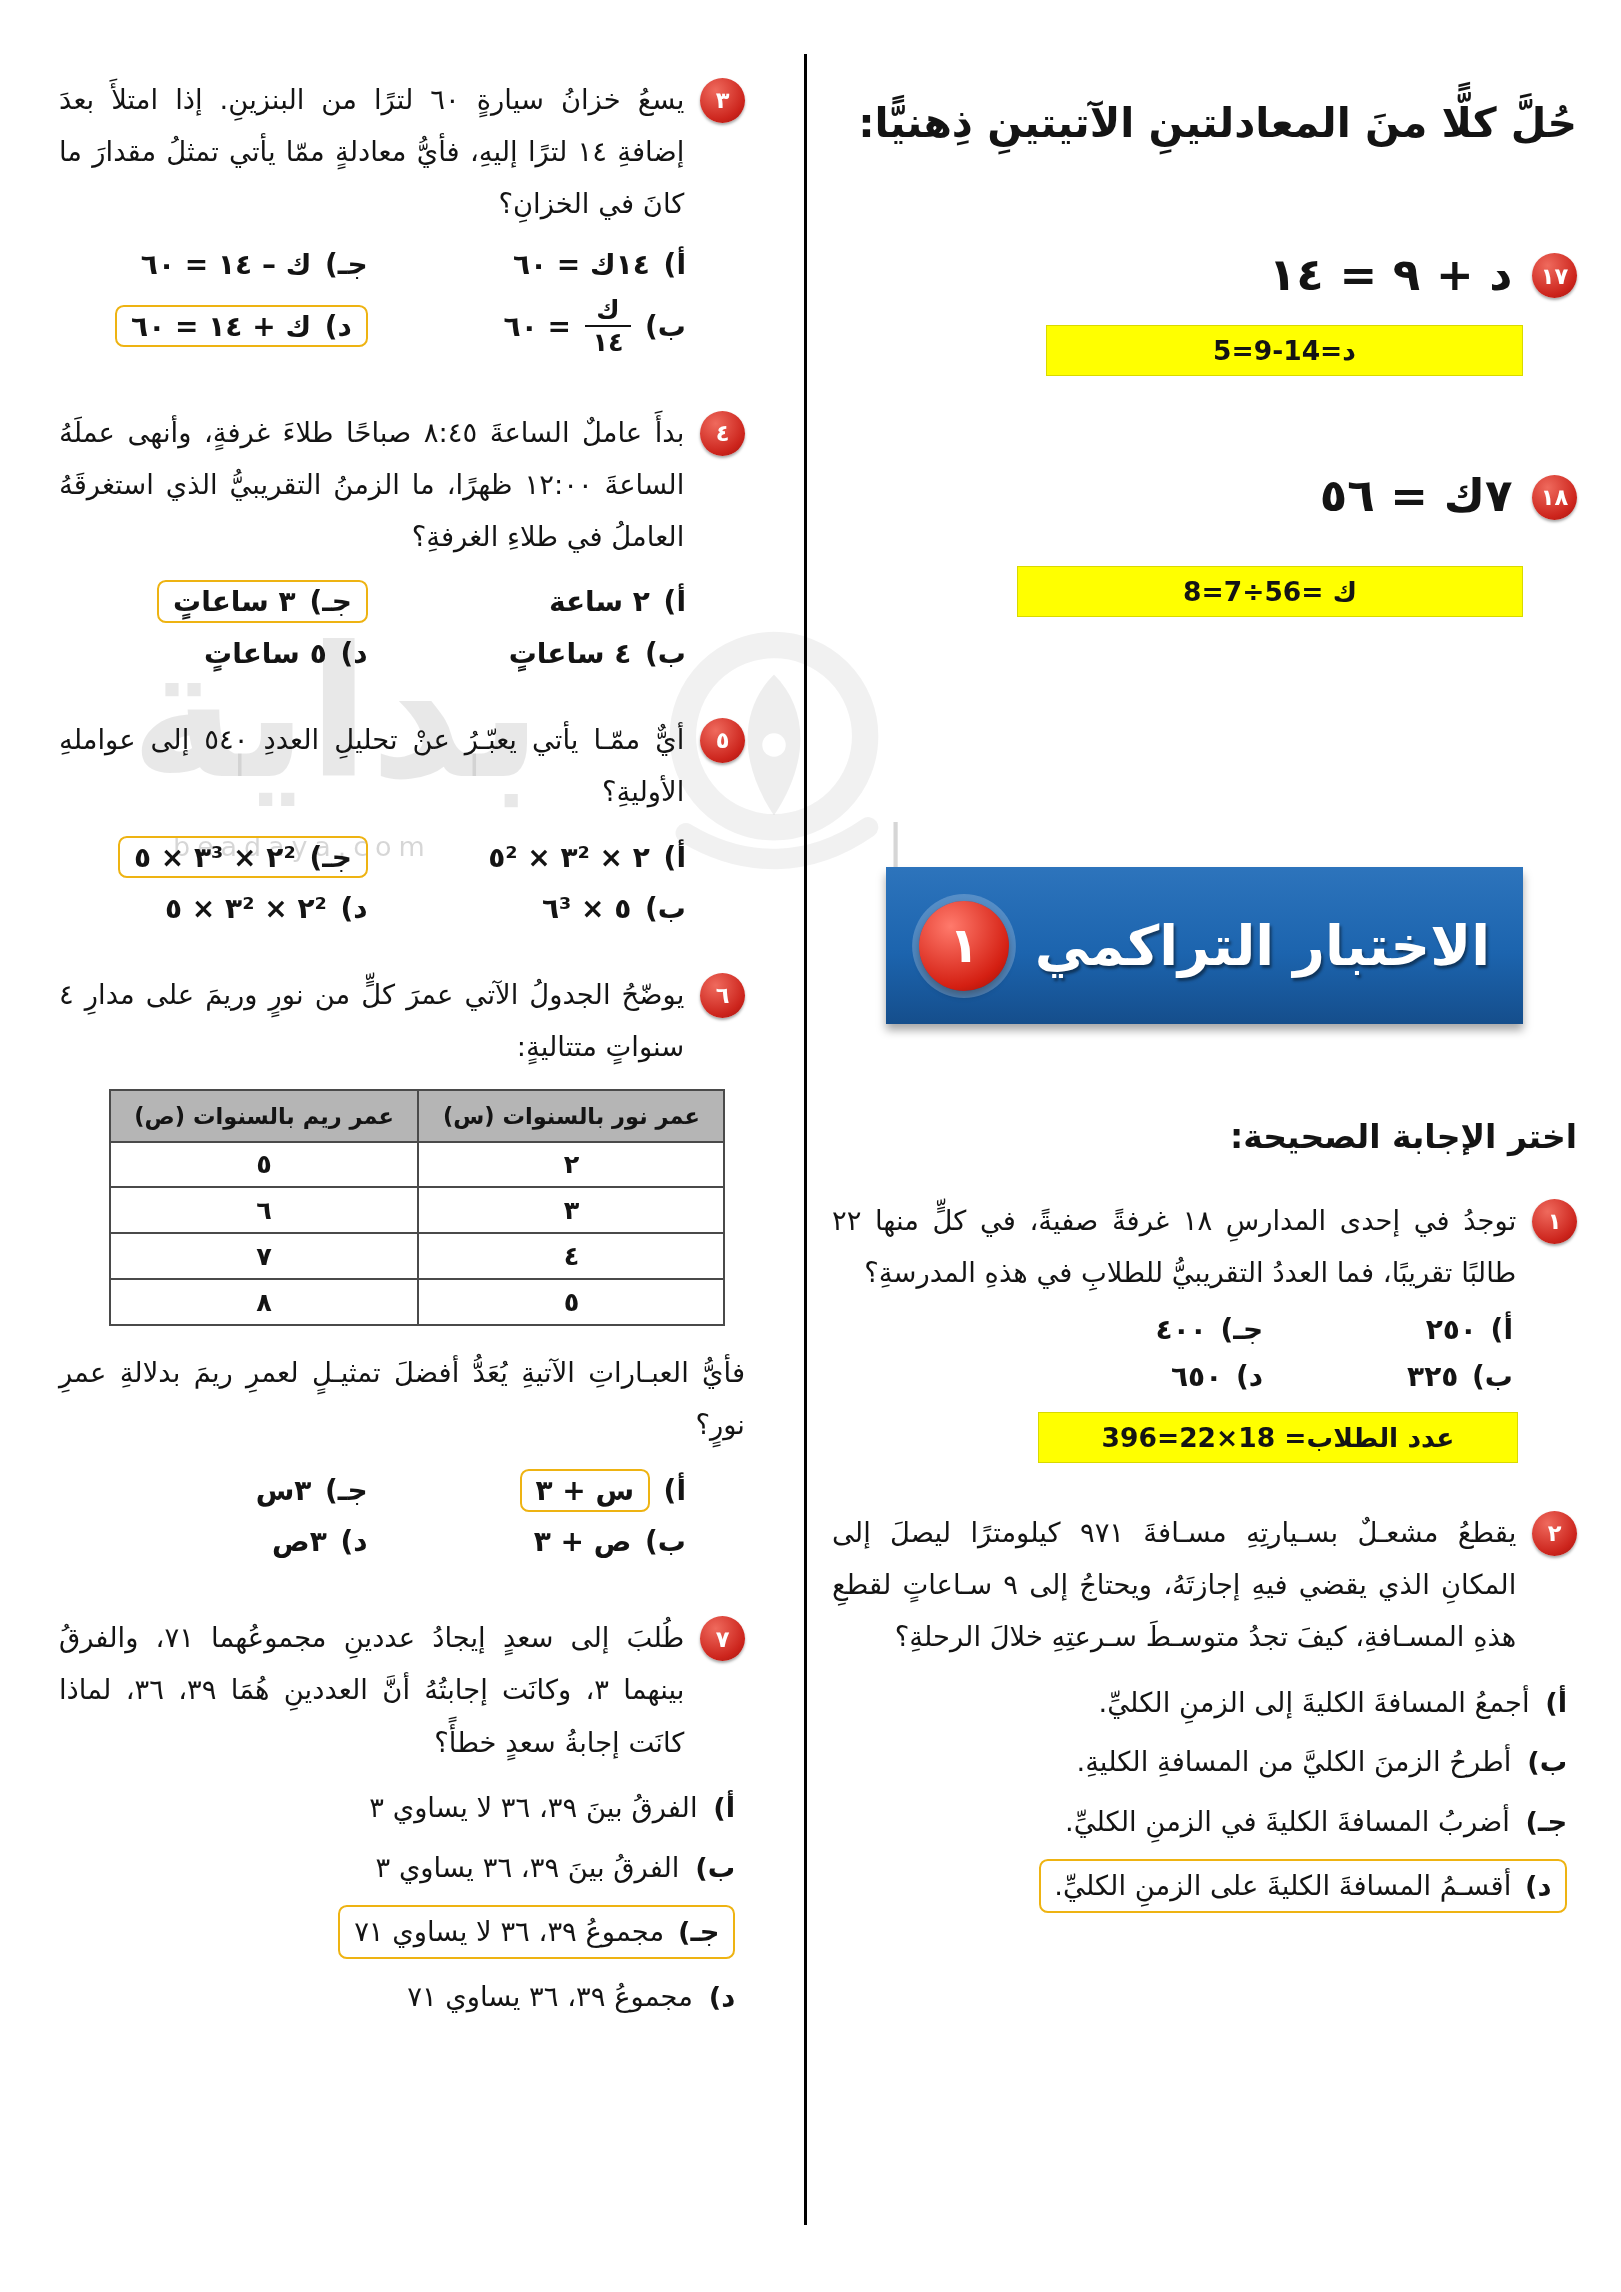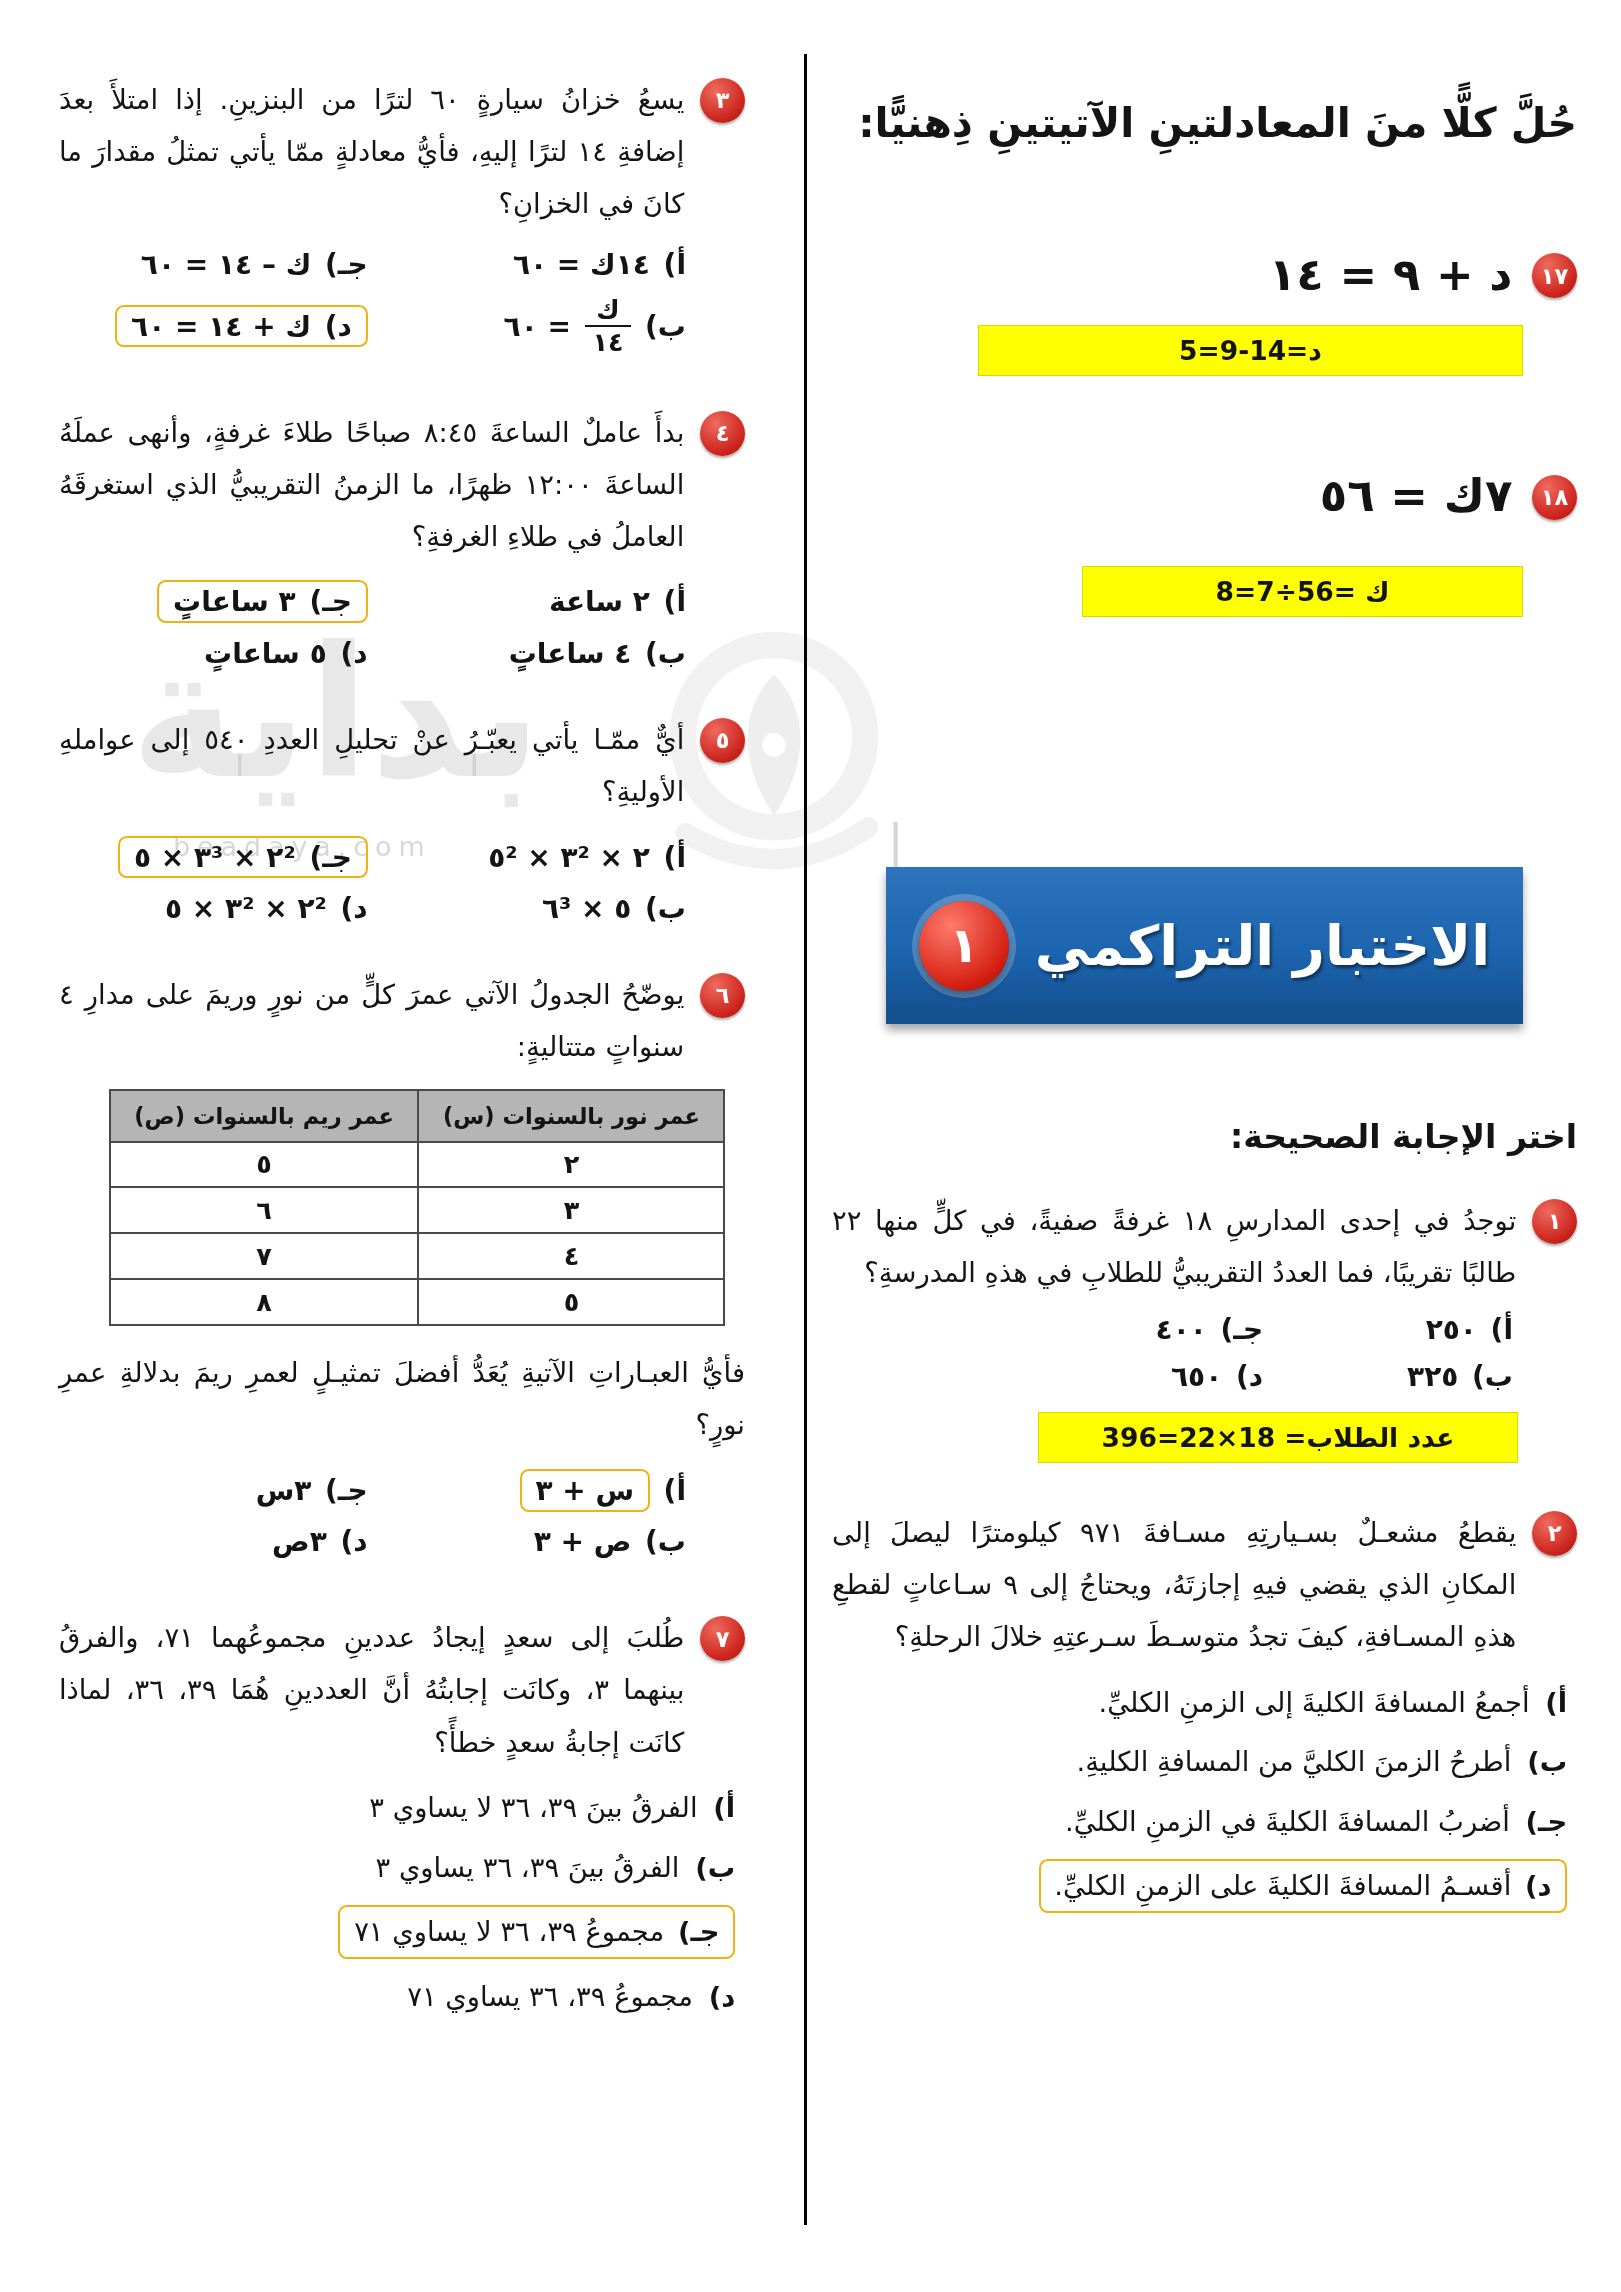--- a/index.html
+++ b/index.html
@@ -100,23 +100,23 @@
     border: 1px solid #d9d900;
     font-weight: bold; font-size: 26.5px;
     display: flex; align-items: center; justify-content: center;
     height: 51px;
   }
 
   
   .section-header { font-size: 41px; font-weight: bold; line-height: 1.5; }
   .eq-q { display: flex; gap: 19.6px; align-items: center; margin-top: 0; }
   .eq-q .equation { font-size: 45px; font-weight: bold; }
-  .hl-17 { width: 545px; margin: 24.5px 54px 0 auto; }
+  .hl-17 { width: 477px; margin: 24.5px 54px 0 auto; }
   .q18 { margin-top: 93px; }
-  .hl-18 { width: 441px; margin: 44px 54px 0 auto; }
+  .hl-18 { width: 506px; margin: 44px 54px 0 auto; }
   .q17 { margin-top: 93px; }
 
   .banner {
     width: 637px; height: 157px;
     margin: 250px 54px 0 auto;
     background: linear-gradient(180deg, #2d74bc 0%, #1c64ae 55%, #154e8c 100%);
     display: flex; align-items: center; justify-content: space-between;
     padding: 0 33px;
     box-shadow: 0 6.9px 8.8px rgba(0,0,0,0.35);
   }

